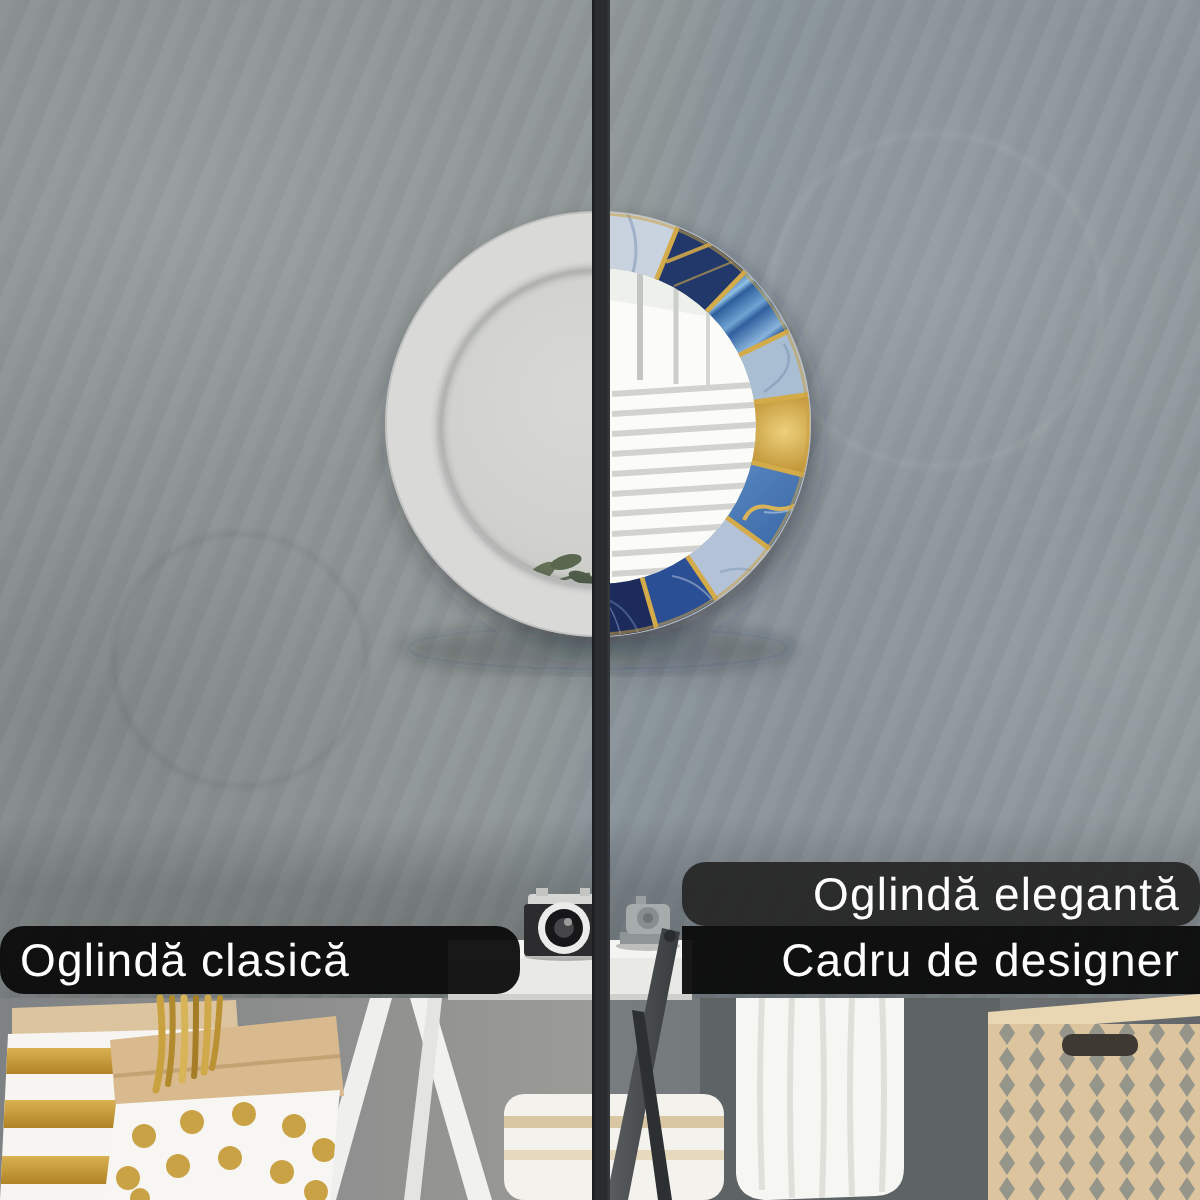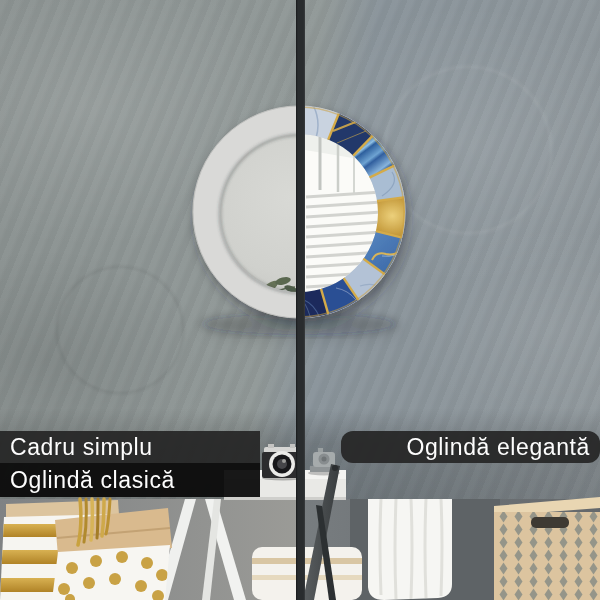--- a/index.html
+++ b/index.html
@@ -18,21 +18,21 @@
       linear-gradient(to bottom, rgba(0,0,0,0) 68%, rgba(0,0,0,0.14) 74%, rgba(0,0,0,0.14) 100%),
       repeating-linear-gradient(112deg, rgba(255,255,255,0.028) 0 5px, rgba(0,0,0,0.022) 9px 14px),
       linear-gradient(100deg, #89908f 0%, #909897 46%, #89939a 54%, #8f979b 100%);
   }
   .scene svg{position:absolute;left:0;top:0;z-index:1;}
   .label-bar{
     position:absolute;z-index:2;display:flex;align-items:center;box-sizing:border-box;
     color:#fdfdfd;font-size:23px;font-weight:300;letter-spacing:0.6px;white-space:nowrap;
   }
   .bar-l1{left:0;top:431px;width:260px;height:32px;background:rgba(38,38,38,0.93);padding-left:10px;}
-  .bar-l2{left:0;top:463px;width:260px;height:34px;background:rgba(10,10,10,0.94);padding-left:10px;}
+  .bar-l2{left:0;top:463px;width:260px;height:34px;background:rgba(10,10,10,0.94);padding-left:10px;border-radius:12px;}
   .bar-r1{left:341px;top:431px;width:259px;height:32px;background:rgba(38,38,38,0.93);justify-content:flex-end;padding-right:10px;border-radius:12px;}
   .bar-r2{left:341px;top:463px;width:259px;height:34px;background:rgba(10,10,10,0.94);justify-content:flex-end;padding-right:10px;}
 </style>
 </head>
 <body>
 
 <div class="scene">
 
 <svg width="600" height="600" viewBox="0 0 600 600">
   <defs>
@@ -294,23 +294,23 @@
     <circle cx="335" cy="468" r="3" fill="#2a2d2f"></circle>
   </g>
 
   <g>
     <rect x="296" y="0" width="9" height="600" fill="#292c2e"></rect>
     <rect x="296" y="0" width="1.2" height="600" fill="rgba(0,0,0,0.3)"></rect>
     <rect x="303.8" y="0" width="1.2" height="600" fill="rgba(255,255,255,0.06)"></rect>
   </g>
 </svg>
 
-<div class="label-bar bar-l1">
-  <span>Cadru simplu</span>
-</div>
 <div class="label-bar bar-l2">
   <span>Oglindă clasică</span>
 </div>
 <div class="label-bar bar-r1">
   <span>Oglindă elegantă</span>
 </div>
-
+<div class="label-bar bar-r2">
+  <span>Cadru de designer</span>
 </div>
 
+</div>
+
 </body></html>

